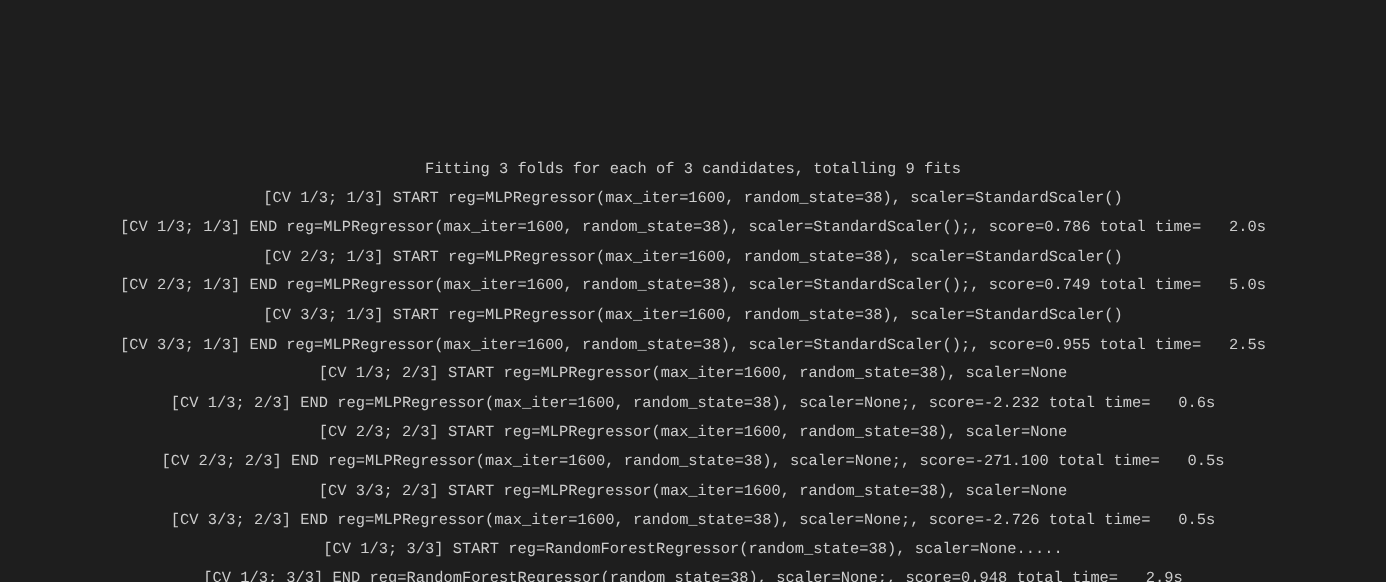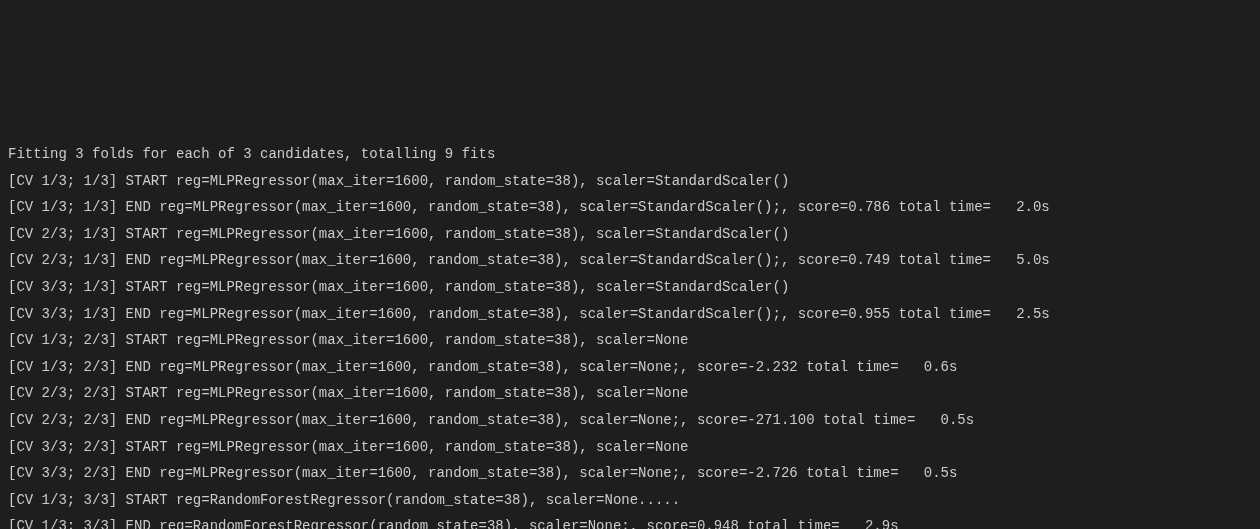--- a/index.html
+++ b/index.html
@@ -16,20 +16,21 @@
       padding: 8px;
       white-space: pre;
       overflow-x: auto;
       position: relative;
     }
     .terminal-output {
       color: #cccccc;
     }
     .line {
       display: block;
+      text-align: center;
     }
   </style>
 </head>
 <body>
 
 
 
 <div class="terminal-output">
 <span class="line">Fitting 3 folds for each of 3 candidates, totalling 9 fits</span><span class="line">[CV 1/3; 1/3] START reg=MLPRegressor(max_iter=1600, random_state=38), scaler=StandardScaler()</span><span class="line">[CV 1/3; 1/3] END reg=MLPRegressor(max_iter=1600, random_state=38), scaler=StandardScaler();, score=0.786 total time=   2.0s</span><span class="line">[CV 2/3; 1/3] START reg=MLPRegressor(max_iter=1600, random_state=38), scaler=StandardScaler()</span><span class="line">[CV 2/3; 1/3] END reg=MLPRegressor(max_iter=1600, random_state=38), scaler=StandardScaler();, score=0.749 total time=   5.0s</span><span class="line">[CV 3/3; 1/3] START reg=MLPRegressor(max_iter=1600, random_state=38), scaler=StandardScaler()</span><span class="line">[CV 3/3; 1/3] END reg=MLPRegressor(max_iter=1600, random_state=38), scaler=StandardScaler();, score=0.955 total time=   2.5s</span><span class="line">[CV 1/3; 2/3] START reg=MLPRegressor(max_iter=1600, random_state=38), scaler=None</span><span class="line">[CV 1/3; 2/3] END reg=MLPRegressor(max_iter=1600, random_state=38), scaler=None;, score=-2.232 total time=   0.6s</span><span class="line">[CV 2/3; 2/3] START reg=MLPRegressor(max_iter=1600, random_state=38), scaler=None</span><span class="line">[CV 2/3; 2/3] END reg=MLPRegressor(max_iter=1600, random_state=38), scaler=None;, score=-271.100 total time=   0.5s</span><span class="line">[CV 3/3; 2/3] START reg=MLPRegressor(max_iter=1600, random_state=38), scaler=None</span><span class="line">[CV 3/3; 2/3] END reg=MLPRegressor(max_iter=1600, random_state=38), scaler=None;, score=-2.726 total time=   0.5s</span><span class="line">[CV 1/3; 3/3] START reg=RandomForestRegressor(random_state=38), scaler=None.....</span><span class="line">[CV 1/3; 3/3] END reg=RandomForestRegressor(random_state=38), scaler=None;, score=0.948 total time=   2.9s</span></div>
 

